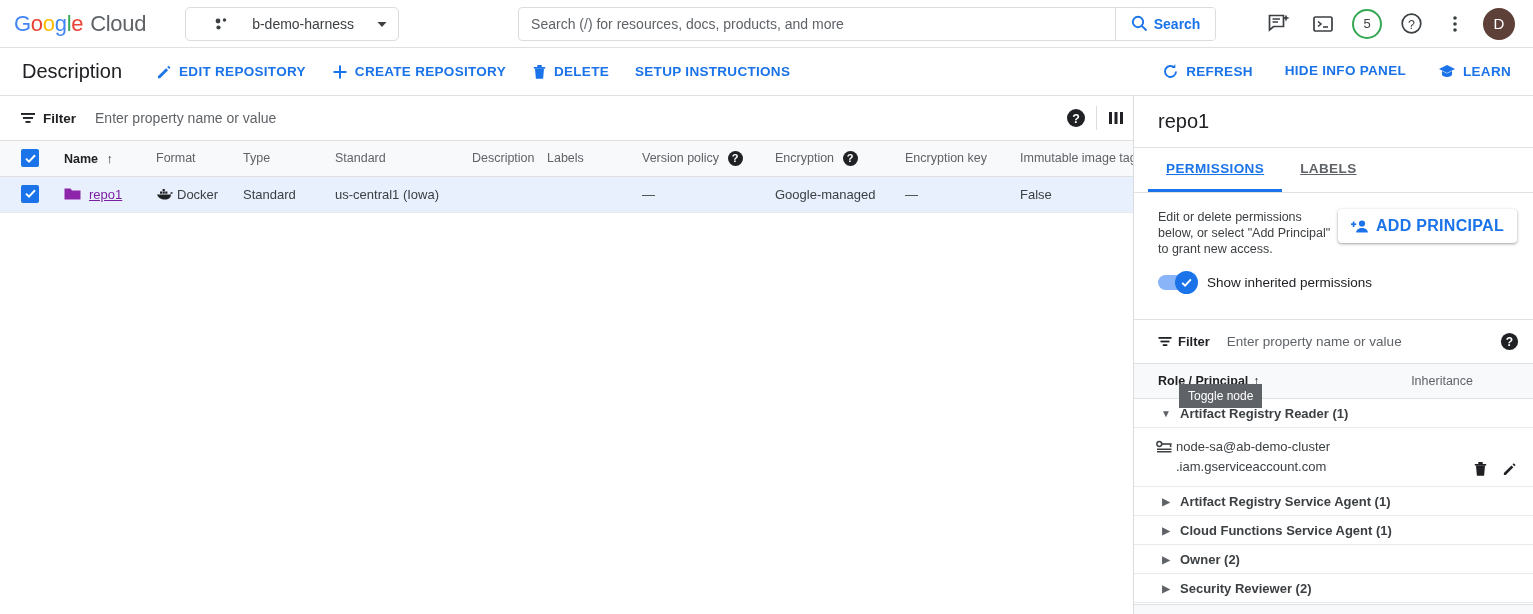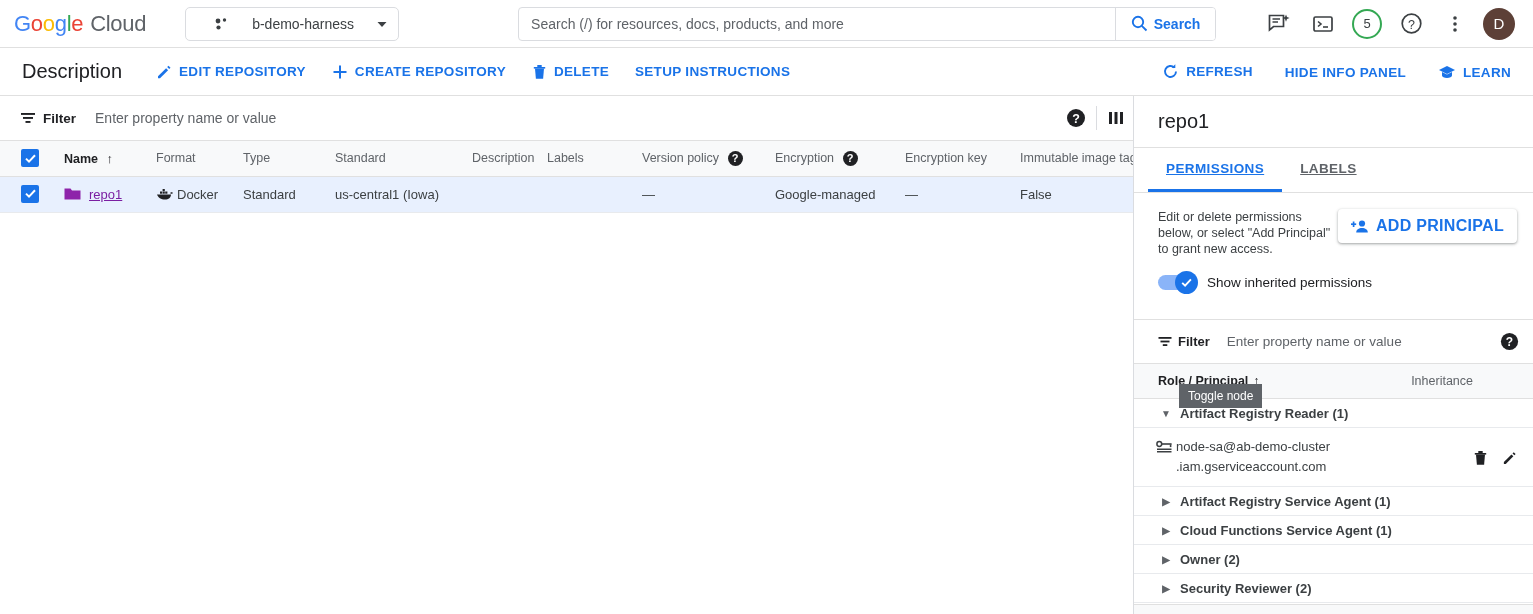--- a/index.html
+++ b/index.html
@@ -128,21 +128,21 @@
     color: #1a73e8;
     font-size: 13.5px; font-weight: bold;
     letter-spacing: 0.3px;
     cursor: pointer;
     padding: 6px 8px;
     white-space: nowrap;
     background: none; border: none;
     font-family: "Liberation Sans", sans-serif;
   }
   .ab-left { display: flex; align-items: center; gap: 10px; margin-left: 26px; }
-  .ab-right { display: flex; align-items: flex-end; gap: 16px; margin-left: auto; }
+  .ab-right { display: flex; align-items: flex-start; gap: 16px; margin-left: auto; }
 
   
   .body { display: flex; height: calc(614px - 96px); }
   .leftpane {
     width: 1134px;
     border-right: 1px solid #dadce0;
     display: flex; flex-direction: column;
     background: #fff;
     overflow: hidden;
   }
@@ -337,21 +337,21 @@
     border-bottom: 1px solid #e8eaed;
     font-size: 13px; color: #3c4043;
     cursor: pointer;
   }
   .perm-row.grouprow { font-weight: bold; color: #3c4043; }
   .tri {
     width: 16px; display: inline-flex; justify-content: center;
     margin-right: 6px; color: #5f6368; font-size: 10px;
   }
   .principal-row {
-    display: flex; align-items: center;
+    display: flex; align-items: flex-end;
     padding: 9px 16px 9px 42px;
     border-bottom: 1px solid #e8eaed;
     font-size: 13px; color: #3c4043;
     position: relative;
     min-height: 42px;
   }
   .principal-text { line-height: 20px; width: 215px; }
   .prow-actions {
     margin-left: auto;
     display: flex; align-items: center; gap: 14px;

